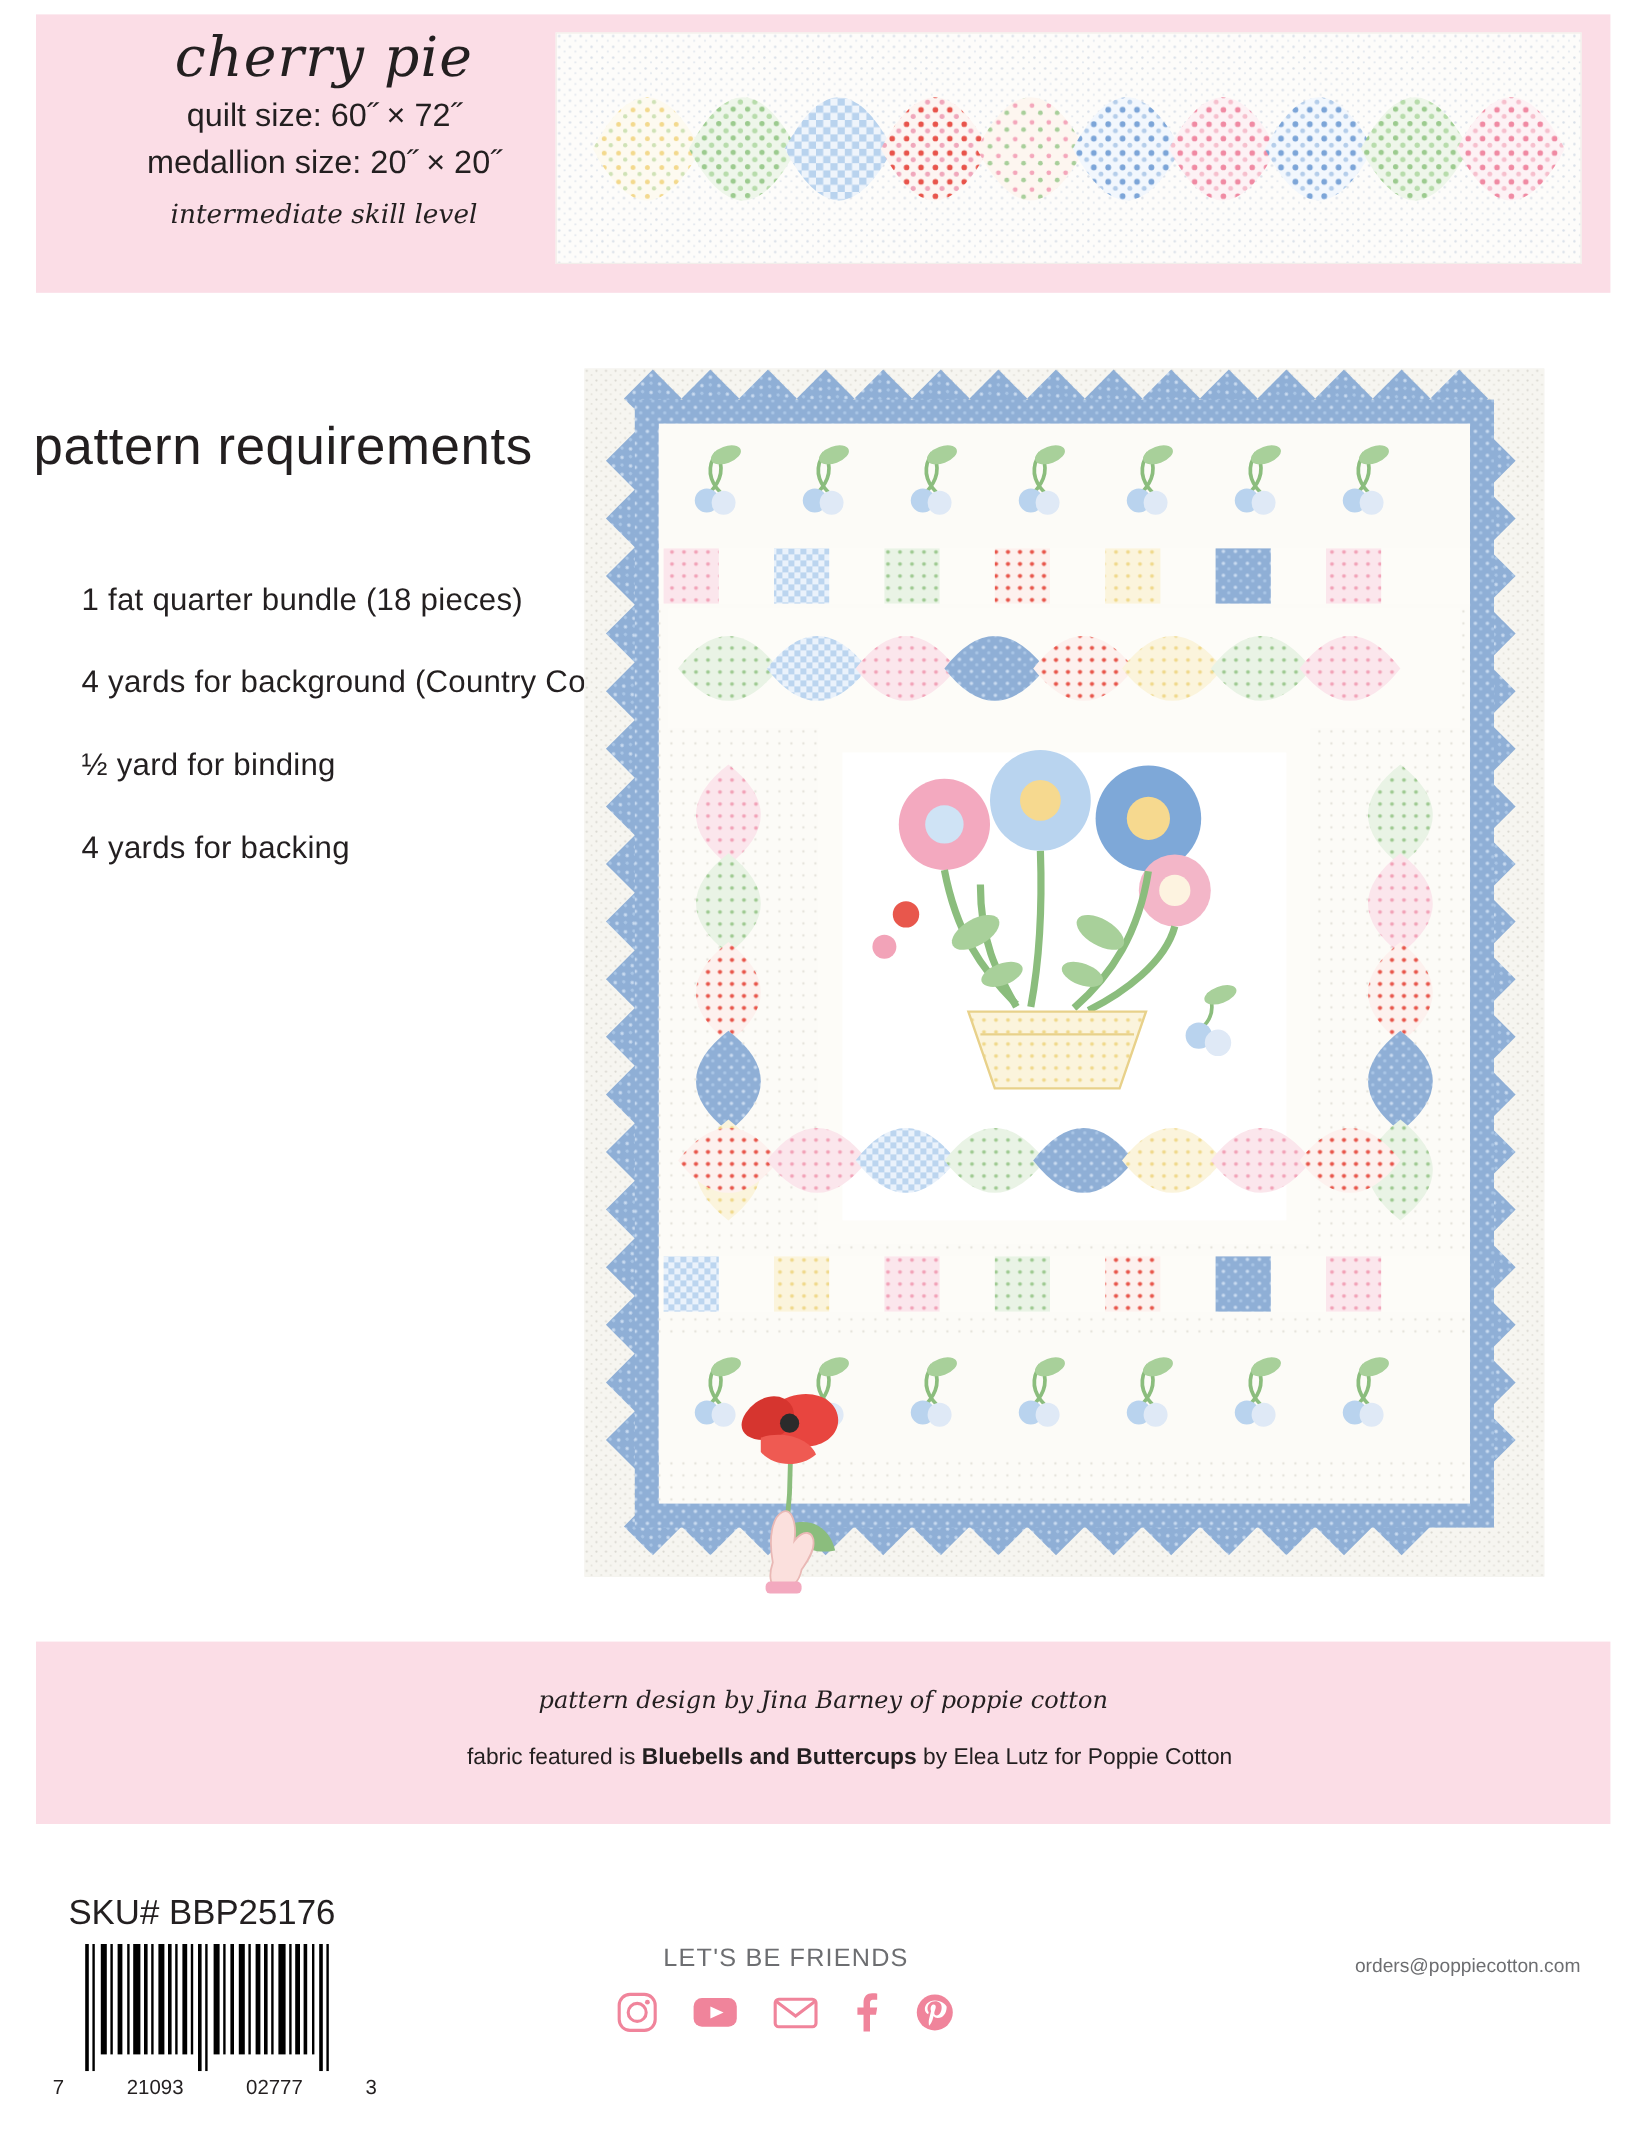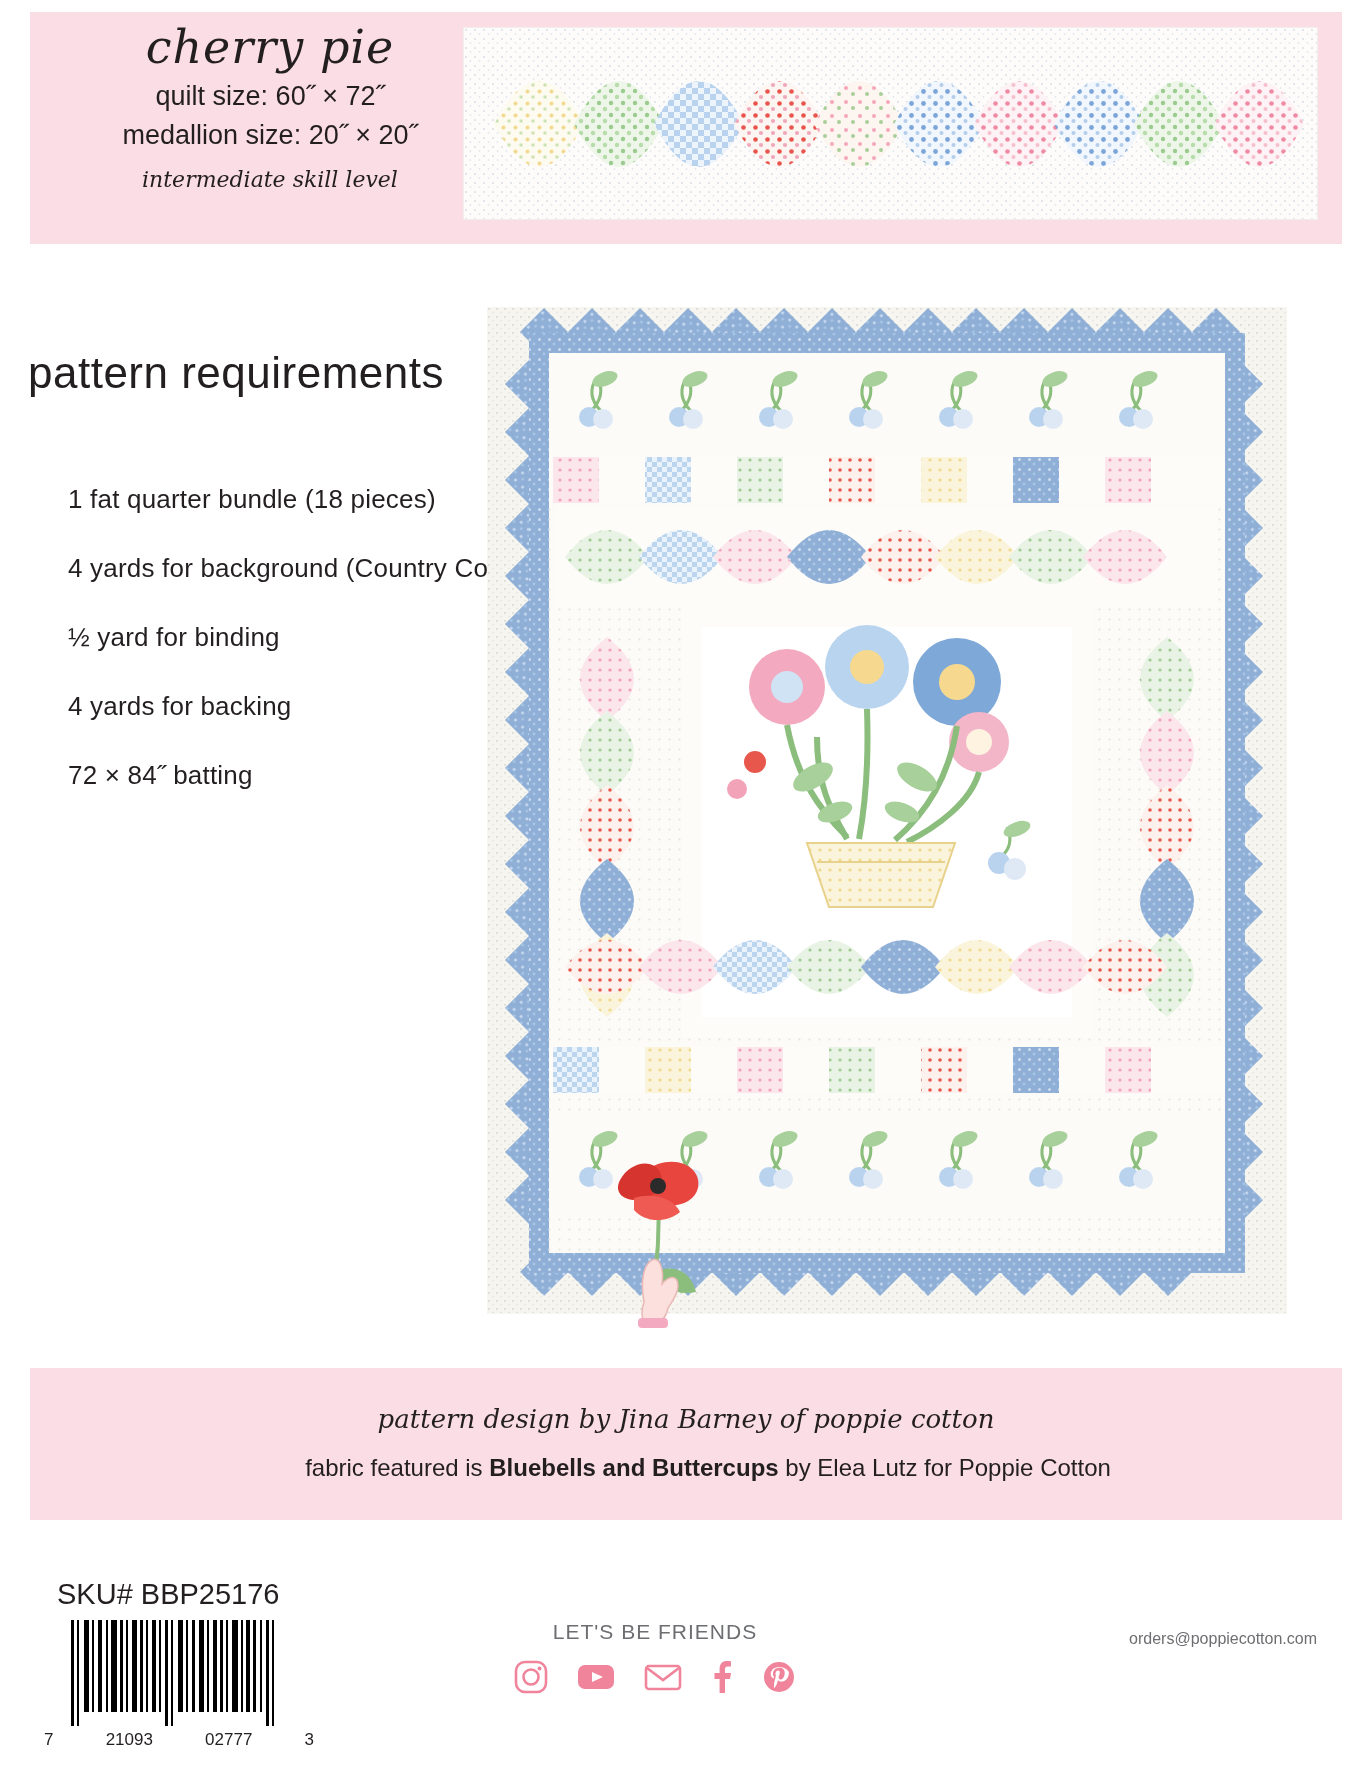--- a/index.html
+++ b/index.html
@@ -102,28 +102,28 @@
     left: 30px; top: 1368px;
     width: 1312px; height: 152px;
     background: #fbdde6;
   }
   .credit1 {
     position:absolute;
     width:100%; top: 36px;
     text-align:center;
     font-family: "DejaVu Serif", serif;
     font-style: italic;
-    font-size: 26px;
+    font-size: 20px;
     color:#231f20;
   }
   .credit2 {
     position:absolute;
     width:100%; top: 86px;
     text-align:center;
-    font-size: 24px;
+    font-size: 19px;
     color:#231f20;
     padding-left:44px;
   }
   .credit2 b { font-weight: bold; }
 
   
   .sku {
     position:absolute;
     left: 57px; top: 1578px;
     font-size: 29px;
@@ -248,21 +248,20 @@
     </g>
   </svg>
 </div>
 
 <div class="req-heading">pattern requirements</div>
 <ul class="req-list">
   <li>1 fat quarter bundle (18 pieces)</li>
   <li>4 yards for background (Country Confetti in Marshmallow)</li>
   <li>½ yard for binding</li>
   <li>4 yards for backing</li>
-  <li>72 × 84˝ batting</li>
 </ul>
 
 <div class="quilt-photo">
   <svg width="800" height="1007" viewBox="0 0 800 1007">
     <defs>
       <pattern id="bgdots" width="8" height="8" patternUnits="userSpaceOnUse">
         <rect width="8" height="8" fill="#f6f5f0"></rect>
         <circle cx="2" cy="2" r="0.9" fill="#d8d6cf"></circle>
         <circle cx="6" cy="5.5" r="0.8" fill="#e2e0d8"></circle>
       </pattern>

